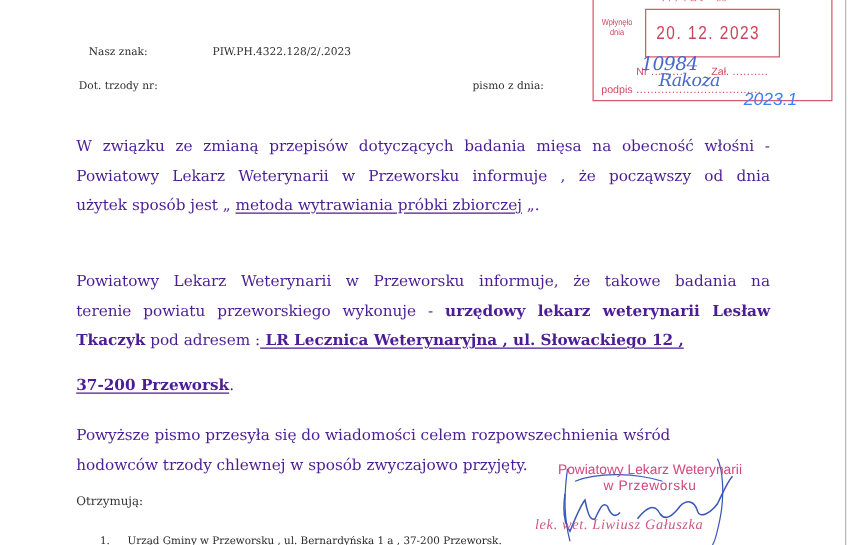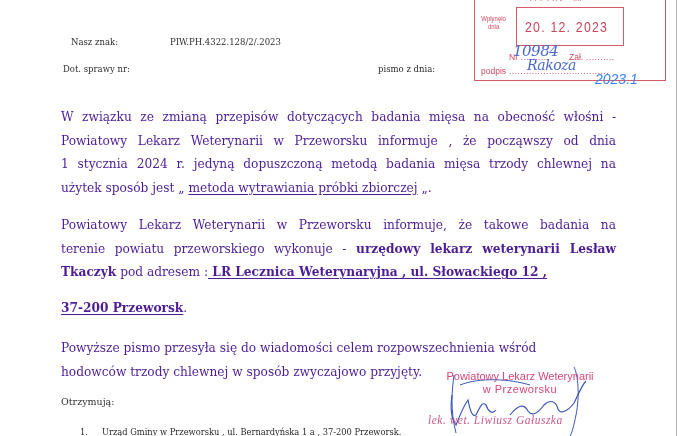--- a/index.html
+++ b/index.html
@@ -213,21 +213,21 @@
       height: 81px;
     }
   </style>
 </head>
 <body>
 
 <div class="page-edge"></div>
 
 <div class="ref" style="left:47px; top:37px;margin-left:24px;">Nasz znak:</div>
 <div class="ref" style="left:170px; top:37px;">PIW.PH.4322.128/2/.2023</div>
-<div class="ref" style="left:63px; top:64px;">Dot. sprawy nr:</div>
+<div class="ref" style="left:63px; top:64px;">Dot. trzody nr:</div>
 <div class="ref" style="left:378px; top:64px;">pismo z dnia:</div>
 
 <div class="stamp">
   <div class="stamp-header">...DZIAŁ W PRZEWORSKU...</div>
   <div class="stamp-label-1">
     <div>Wpłynęło</div>
     <div>dnia</div>
   </div>
   <div class="stamp-date-box"></div>
   <div class="stamp-date">20. 12. 2023</div>
@@ -235,21 +235,20 @@
   <div class="stamp-nr-val">10984</div>
   <div class="stamp-zal-label"><span>Zał.</span><span class="dots"> ..........</span></div>
   <div class="stamp-zal-val">2023.1</div>
   <div class="stamp-podpis"><span>podpis</span><span class="dots"> ...................................</span></div>
   <div class="stamp-podpis-val">Rakoza</div>
 </div>
 
 <div class="para" style="top:106px;">
   <span class="justify-line"> W związku ze zmianą przepisów dotyczących badania mięsa na obecność włośni -</span>
   <span class="justify-line">Powiatowy Lekarz Weterynarii w Przeworsku informuje , że począwszy od dnia</span>
-  <span class="justify-line">1 stycznia 2024 r. jedyną dopuszczoną metodą badania mięsa trzody chlewnej na</span>
   <span class="plain-line"><span>użytek sposób jest </span><span>„ </span><span class="u">metoda wytrawiania próbki zbiorczej</span><span> „.</span></span>
 </div>
 
 <div class="para" style="top:214px;">
   <span class="justify-line">Powiatowy Lekarz Weterynarii w Przeworsku informuje, że takowe badania na</span>
   <span class="justify-line"><span>terenie powiatu przeworskiego wykonuje - </span><span class="b">urzędowy lekarz weterynarii Lesław</span></span>
   <span class="plain-line"><span class="b">Tkaczyk</span><span> pod adresem :</span><span class="b u">  LR  Lecznica Weterynaryjna , ul. Słowackiego 12 ,</span></span>
 </div>
 <div class="para" style="top:297px;">
   <span class="plain-line"><span class="b u">37-200 Przeworsk</span><span>.</span></span>

